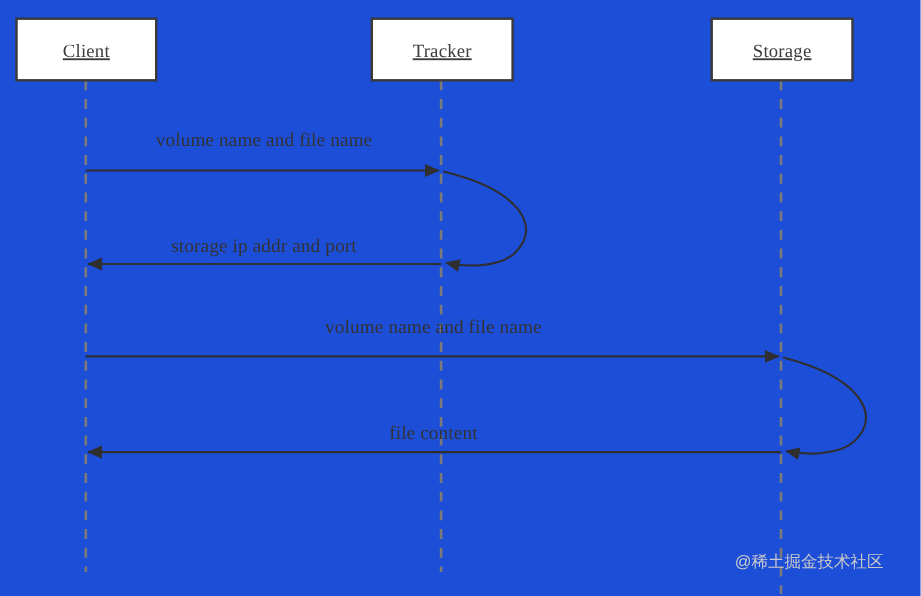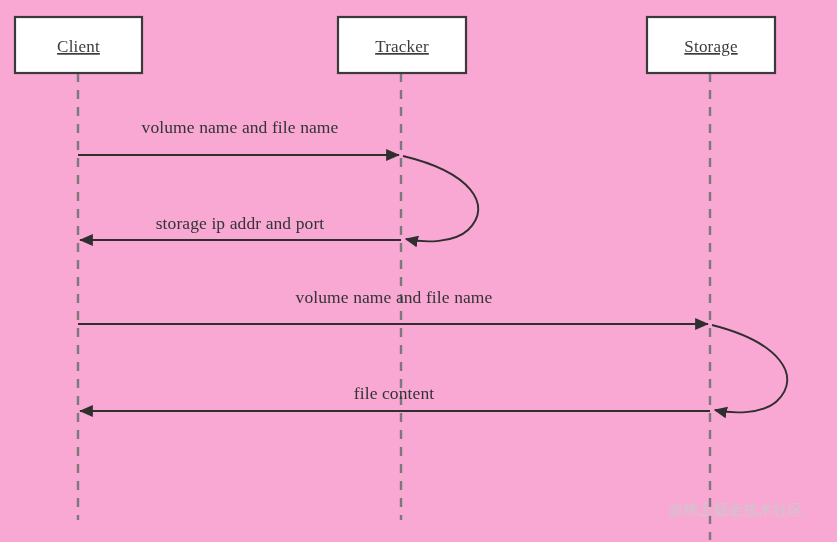--- a/index.html
+++ b/index.html
@@ -11,21 +11,21 @@
   body {
     font-family: "Liberation Serif", "DejaVu Serif", serif;
     width: 837px;
     height: 542px;
     overflow: hidden;
   }
   #diagram-root {
     position: relative;
     width: 837px;
     height: 542px;
-    background: #f9a8d4;
+    background: #1d4ed8;
   }
   #sequence-svg {
     position: absolute;
     left: 0;
     top: 0;
     width: 837px;
     height: 542px;
     display: block;
   }
   .participant-box {

